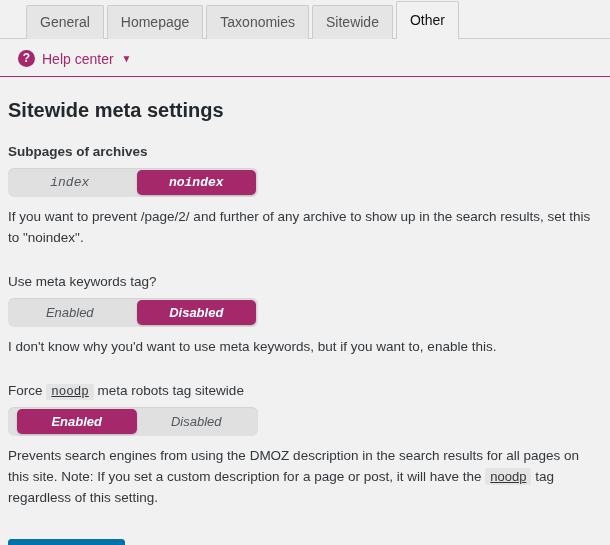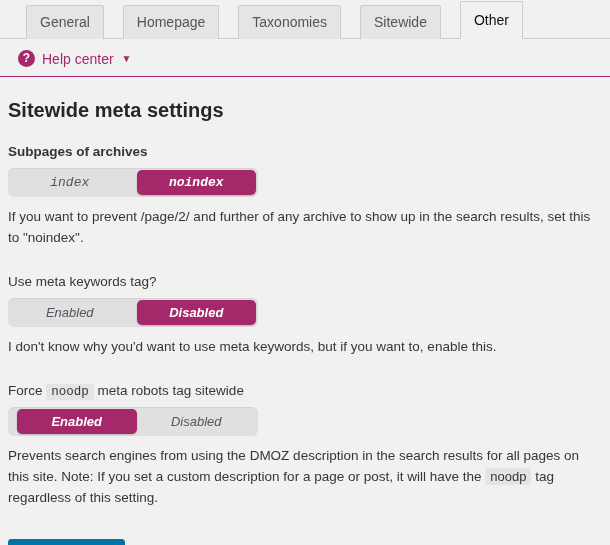--- a/index.html
+++ b/index.html
@@ -20,21 +20,21 @@
   .tabwrap {
     position: relative;
     height: 39px;
     background: #f1f1f1;
     padding-left: 26px;
   }
   .tabs {
     display: flex;
     align-items: flex-end;
     height: 39px;
-    gap: 19px;
+    gap: 3px;
     position: relative;
     z-index: 2;
   }
   .tab {
     height: 34px;
     line-height: 32px;
     padding: 0 13px;
     background: #e5e5e5;
     border: 1px solid #ccc;
     border-bottom: none;
@@ -114,20 +114,21 @@
   }
   .field-label.bold { font-weight: bold; }
 
   code.inline {
     font-family: "Liberation Mono", monospace;
     background: #e4e4e4;
     padding: 1px 5px;
     font-size: 12.5px;
     border-radius: 2px;
     color: #32373c;
+    text-decoration: underline;
   }
   code.inline.sans {
     font-family: "Liberation Sans", sans-serif;
     font-size: 13px;
   }
 
   
   .switch {
     display: inline-flex;
     width: 250px;

